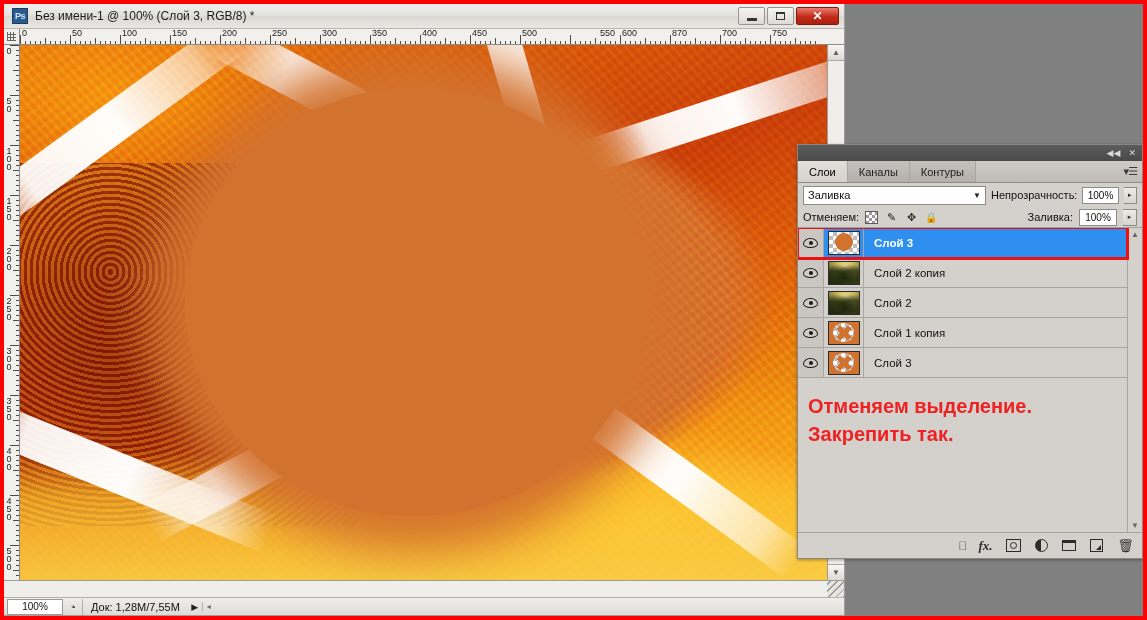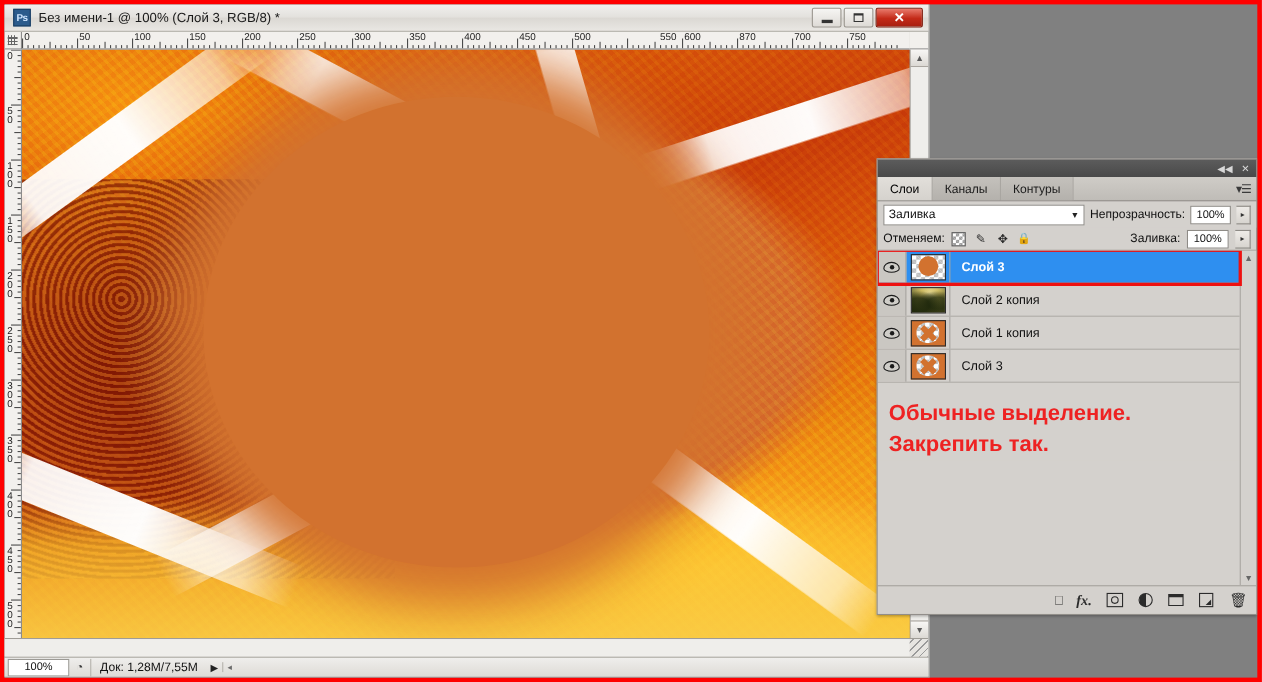--- a/index.html
+++ b/index.html
@@ -860,20 +860,29 @@
               <div class="thumb-cell">
                 <div class="thumb photo"></div>
               </div>
               <div class="layer-name">Слой 2 копия</div>
             </div>
             <div class="layer-row">
               <div class="eye-cell">
                 <div class="eye"></div>
               </div>
               <div class="thumb-cell">
+                <div class="thumb photo"></div>
+              </div>
+              <div class="layer-name">Слой 2</div>
+            </div>
+            <div class="layer-row">
+              <div class="eye-cell">
+                <div class="eye"></div>
+              </div>
+              <div class="thumb-cell">
                 <div class="thumb ring">
                   <div class="hole"></div>
                   <div class="slash" style="left: 50%; top: 50%; width: 5px; height: 16px; transform-origin: center center; transform: translate(-50%, -50%) rotate(45deg);"></div>
                   <div class="slash" style="left: 50%; top: 50%; width: 5px; height: 16px; transform-origin: center center; transform: translate(-50%, -50%) rotate(135deg);"></div>
                   <div class="slash" style="left: 50%; top: 50%; width: 5px; height: 16px; transform-origin: center center; transform: translate(-50%, -50%) rotate(225deg);"></div>
                   <div class="slash" style="left: 50%; top: 50%; width: 5px; height: 16px; transform-origin: center center; transform: translate(-50%, -50%) rotate(315deg);"></div>
                 </div>
               </div>
               <div class="layer-name">Слой 1 копия</div>
             </div>
@@ -886,21 +895,21 @@
                   <div class="hole"></div>
                   <div class="slash" style="left: 50%; top: 50%; width: 5px; height: 16px; transform-origin: center center; transform: translate(-50%, -50%) rotate(45deg);"></div>
                   <div class="slash" style="left: 50%; top: 50%; width: 5px; height: 16px; transform-origin: center center; transform: translate(-50%, -50%) rotate(135deg);"></div>
                   <div class="slash" style="left: 50%; top: 50%; width: 5px; height: 16px; transform-origin: center center; transform: translate(-50%, -50%) rotate(225deg);"></div>
                   <div class="slash" style="left: 50%; top: 50%; width: 5px; height: 16px; transform-origin: center center; transform: translate(-50%, -50%) rotate(315deg);"></div>
                 </div>
               </div>
               <div class="layer-name">Слой 3</div>
             </div>
             <div class="annotation">
-              <div>Обычные выделение.</div>
+              <div>Отменяем выделение.</div>
               <div>Закрепить так.</div>
             </div>
           </div>
         <div class="list-scroll">
           <span>▲</span>
           <span>▼</span>
         </div>
       </div>
 
       <div class="panel-footer">

